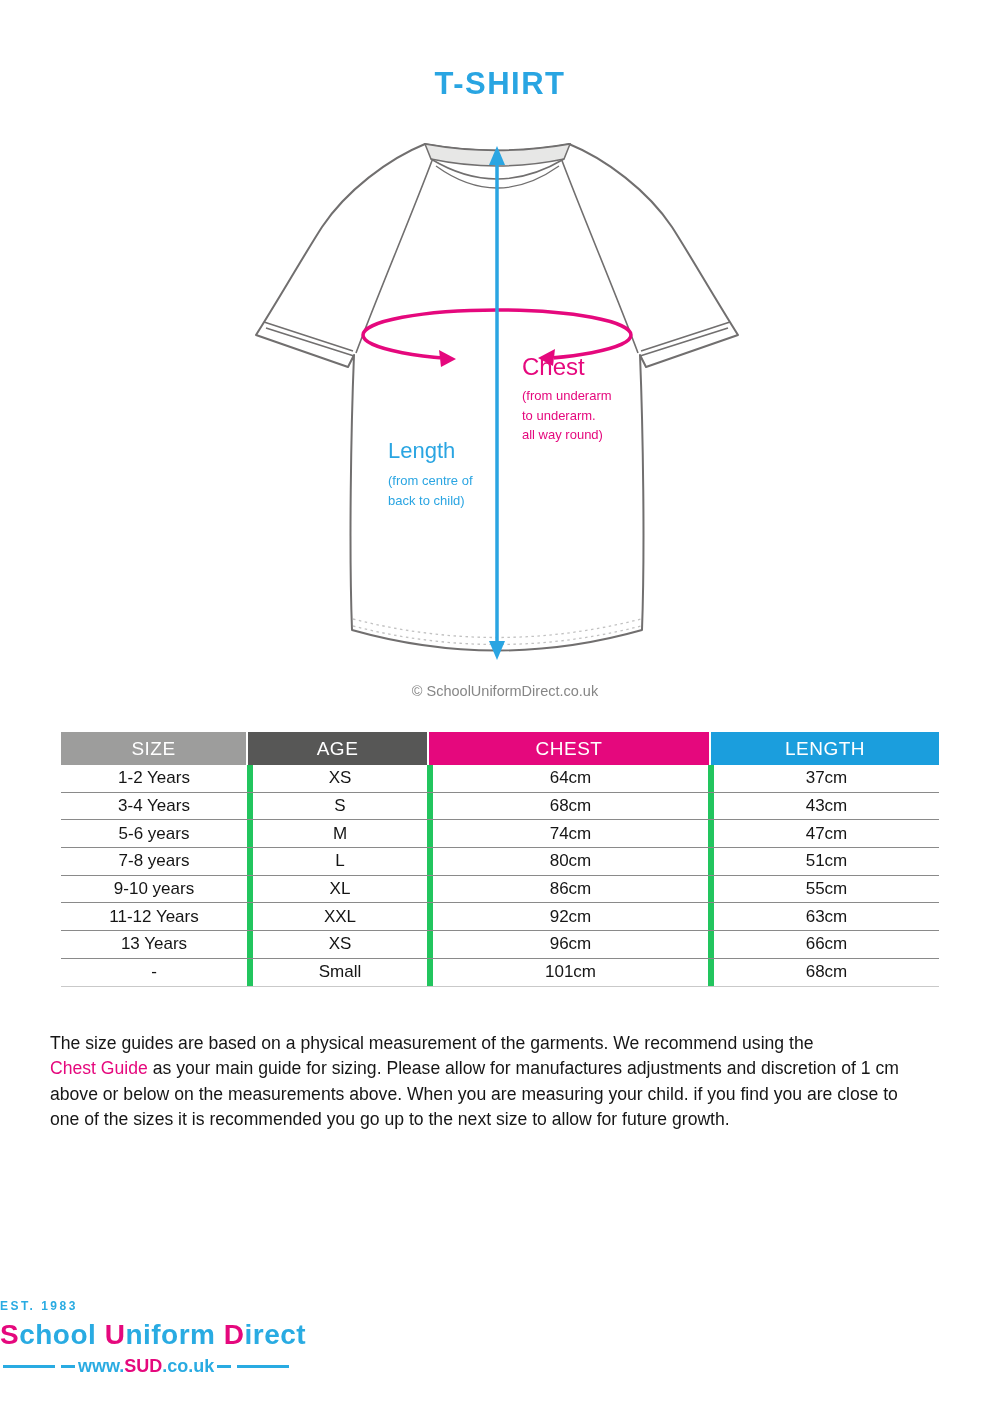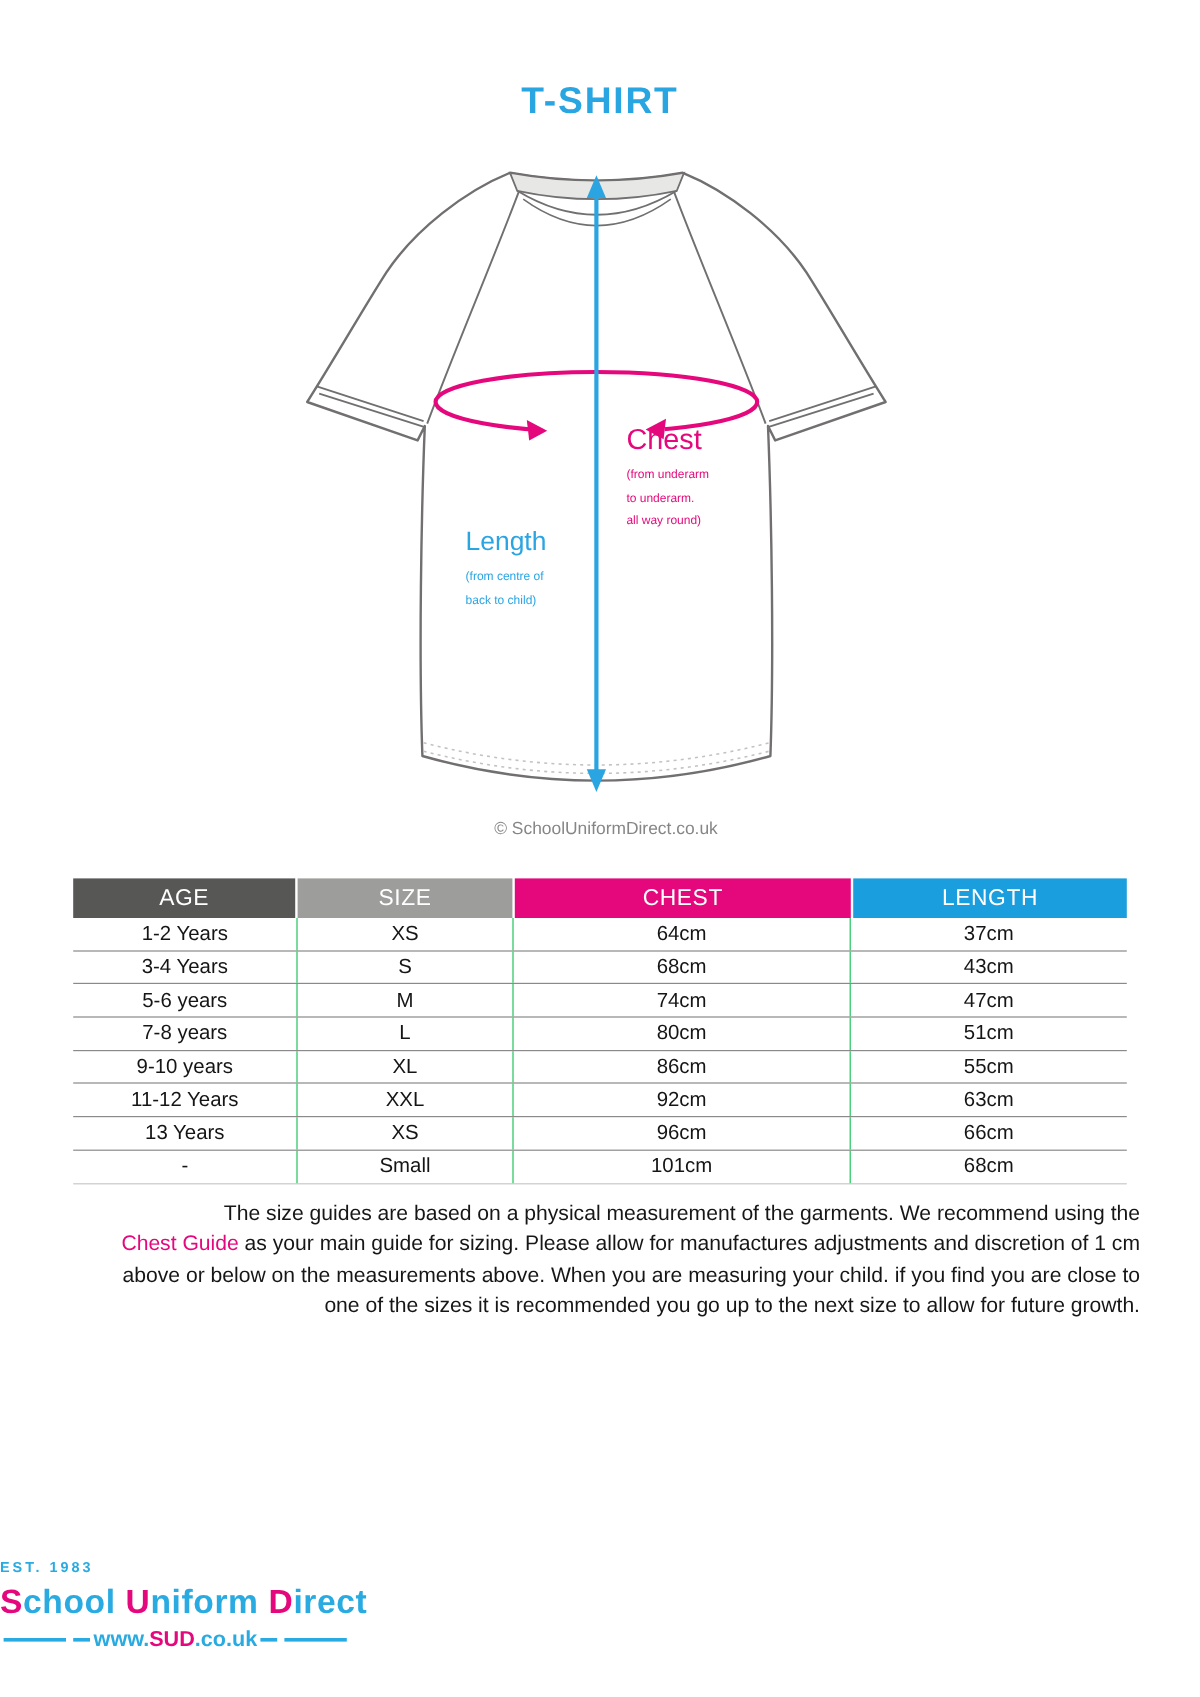--- a/index.html
+++ b/index.html
@@ -9,38 +9,38 @@
   .title { position:absolute; top:50px; left:0; width:1000px; text-align:center;
            font-size:31px; font-weight:bold; letter-spacing:1.5px; color:#29a5e2; }
 
   .illustration { position:absolute; top:113px; left:250px; width:500px; height:548px; }
   .illustration svg { position:absolute; top:0; left:0; }
 
   .len-label { position:absolute; left:138px; top:309px; color:#2aa5e2; }
   .len-label .big { font-size:22px; font-weight:500; margin-bottom:7px; }
   .chest-label { position:absolute; left:272px; top:224px; color:#e5087d; }
   .chest-label .big { font-size:24px; font-weight:500; margin-bottom:5px; }
-  .sub { font-size:10px; line-height:19.5px; }
+  .sub { font-size:13px; line-height:19.5px; }
 
   .copyright { position:absolute; top:667px; left:0; width:1010px; text-align:center;
                font-size:14.5px; color:#868686; }
 
   .size-table { position:absolute; top:716px; left:61px; width:878px; }
   .thead { display:grid; grid-template-columns:185px 179px 280px 228px; column-gap:2px; }
   .th { height:33px; display:flex; align-items:center; justify-content:center;
         color:#ffffff; font-size:19px; letter-spacing:0.5px; }
   .th0 { background:#575756; } .th1 { background:#9d9d9c; }
   .th2 { background:#e5087d; } .th3 { background:#1b9edd; }
   .tr { display:grid; grid-template-columns:186px 180px 281px 231px; height:26.7px;
         border-bottom:1px solid #8a8a8a;text-align:right; }
   .tr:last-child { border-bottom-color:#c9c9c9; }
   .td { display:flex; align-items:center; justify-content:center; font-size:17px; color:#151515; }
-  .td + .td { border-left:1px solid #22c55e; }
+  .td + .td { border-left:6px solid #22c55e; }
 
-  .note { position:absolute; top:983px; left:50px; width:900px; text-align:right;
+  .note { position:absolute; top:1015px; left:50px; width:900px; text-align:left;
           font-size:17.6px; line-height:25.4px; color:#161616; }
   .note .pink { color:#e5087d; }
 
   .logo { position:absolute; top:1283px; left:0; width:1000px; text-align:left; }
   .logo-est { font-size:12px; font-weight:bold; letter-spacing:2.5px; color:#29abe2; margin-bottom:2px; }
   .logo-name { font-size:28px; font-weight:bold; letter-spacing:0.5px; line-height:40px; }
   .logo-url { font-size:18px; font-weight:bold; margin-top:1px; }
   .c-pink { color:#e5087d; } .c-blue { color:#29abe2; }
   .rule { display:inline-block; height:2.5px; background:#29abe2; vertical-align:middle;
           position:relative; top:-1px; margin:0 3px; }
@@ -99,22 +99,22 @@
       <div class="sub">(from underarm</div>
       <div class="sub">to underarm.</div>
       <div class="sub">all way round)</div>
     </div>
   </div>
 
   <div class="copyright">© SchoolUniformDirect.co.uk</div>
 
   <div class="size-table">
     <div class="thead">
+      <div class="th th1">SIZE</div>
       <div class="th th0">AGE</div>
-      <div class="th th1">SIZE</div>
       <div class="th th2">CHEST</div>
       <div class="th th3">LENGTH</div>
     </div>
     <div class="tbody">
       <div class="tr">
         <div class="td">1-2 Years</div>
         <div class="td">XS</div>
         <div class="td">64cm</div>
         <div class="td">37cm</div>
       </div>

